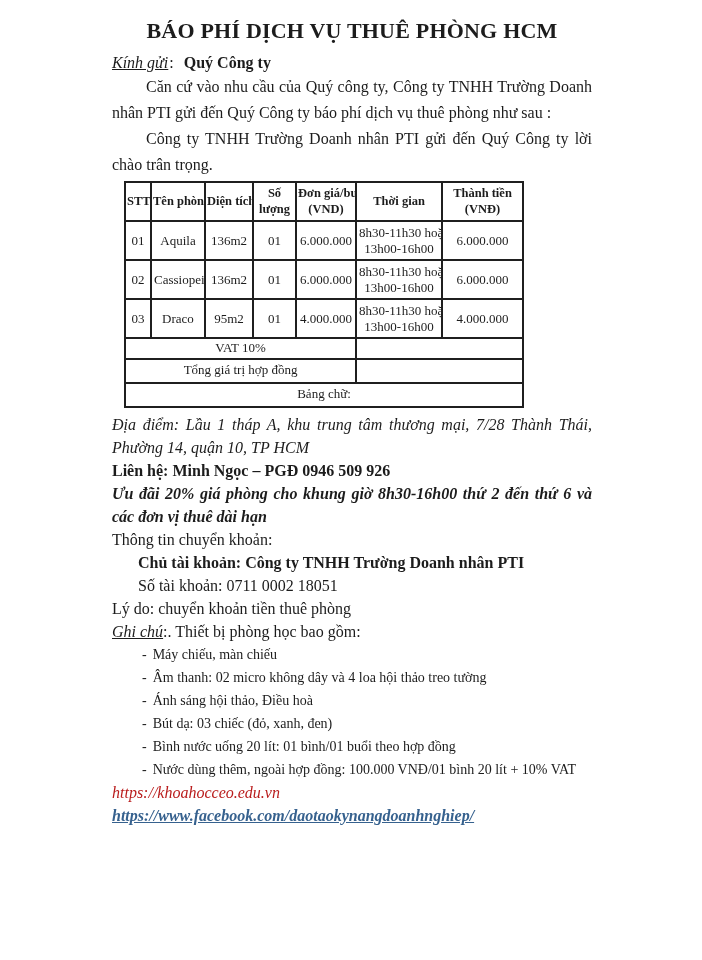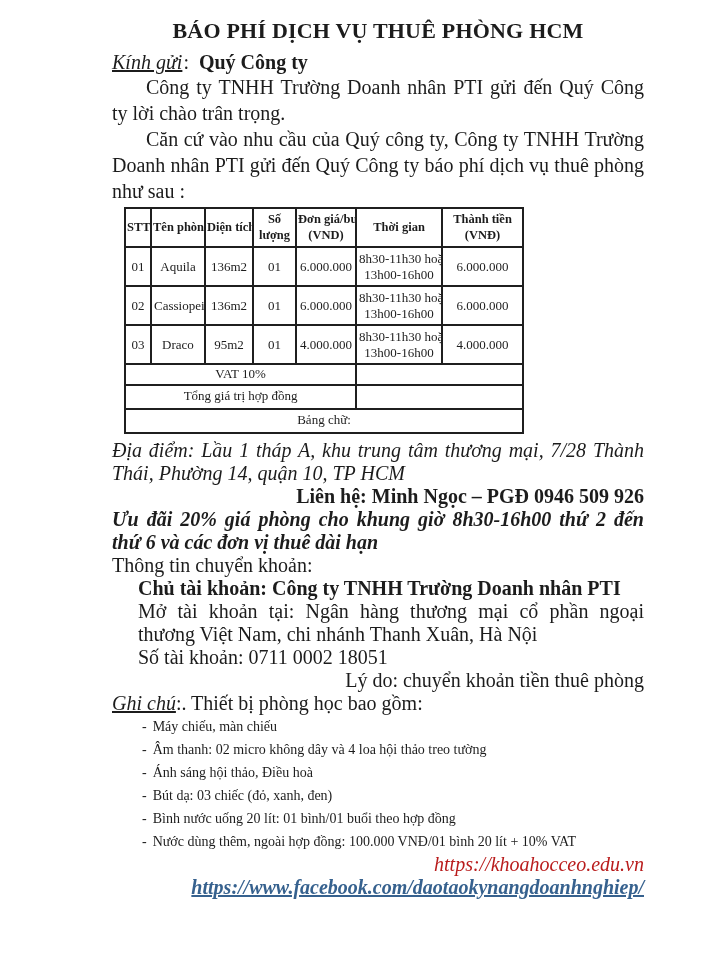--- a/index.html
+++ b/index.html
@@ -1,33 +1,33 @@
 <!DOCTYPE html>
 <html><head>
 <meta charset="utf-8">
 <style>
   html,body{margin:0;padding:0;background:#e8e8e8;}
   .page{
     width:702px;height:960px;background:#ffffff;box-sizing:border-box;
-    padding:16px 58px 0 112px;
+    padding:16px 110px 0 112px;
     font-family:"Liberation Serif","DejaVu Serif",serif;
     color:#1c1c1c;position:relative;overflow:hidden;
   }
   h1.title{
     font-size:22px;line-height:29px;text-align:center;
     margin:0 0 6px 0;font-weight:bold;letter-spacing:.2px;
   }
-  p{margin:0;font-size:20px;line-height:23px;}
+  p{margin:0;font-size:16px;line-height:23px;}
   p.lead{line-height:26px;}
   .justify{text-align:justify;}
   .indent{text-indent:34px;}
   .iu{font-style:italic;text-decoration:underline;}
   .b{font-weight:bold;}
   .i{font-style:italic;}
-  .center{text-align:right;}
+  .center{text-align:left;}
   .greet .iu{margin-right:1px;}
   .greet .recipient{margin-left:10px;font-weight:bold;}
 
   table.price{
     width:398px;margin:3px 0 5px 12px;border-collapse:collapse;table-layout:fixed;
   }
   table.price th,table.price td{
     border:2px solid #1f1f1f;text-align:center;vertical-align:middle;
     font-size:13px;line-height:1.25;padding:1px 2px;overflow:hidden;
   }
@@ -50,22 +50,22 @@
 </style>
 </head>
 <body>
 
 <div class="page">
 
   <h1 class="title">BÁO PHÍ DỊCH VỤ THUÊ PHÒNG HCM</h1>
 
   <p class="greet"><span class="iu">Kính gửi</span><span>:</span><span class="recipient">Quý Công ty</span></p>
 
+  <p class="lead justify indent">Căn cứ vào nhu cầu của Quý công ty, Công ty TNHH Trường Doanh nhân PTI gửi đến Quý Công ty báo phí dịch vụ thuê phòng như sau :</p>
   <p class="lead justify indent">Công ty TNHH Trường Doanh nhân PTI gửi đến Quý Công ty lời chào trân trọng.</p>
-  <p class="lead justify indent">Căn cứ vào nhu cầu của Quý công ty, Công ty TNHH Trường Doanh nhân PTI gửi đến Quý Công ty báo phí dịch vụ thuê phòng như sau :</p>
 
   <table class="price">
     <colgroup>
       <col style="width:26px">
         <col style="width:54px">
         <col style="width:48px">
         <col style="width:43px">
         <col style="width:60px">
         <col style="width:86px">
         <col style="width:81px">
@@ -151,21 +151,20 @@
         <td colspan="7">Bảng chữ:</td>
       </tr>
     </tbody>
   </table>
 
   <p class="i justify">Địa điểm: Lầu 1 tháp A, khu trung tâm thương mại, 7/28 Thành Thái, Phường 14, quận 10, TP HCM</p>
   <p class="b center">Liên hệ: Minh Ngọc – PGĐ 0946 509 926</p>
   <p class="b i justify">Ưu đãi 20% giá phòng cho khung giờ 8h30-16h00 thứ 2 đến thứ 6 và các đơn vị thuê dài hạn</p>
   <p>Thông tin chuyển khoản:</p>
   <p class="b ml">Chủ tài khoản: Công ty TNHH Trường Doanh nhân PTI</p>
-  <p class="ml justify">Mở tài khoản tại: Ngân hàng thương mại cổ phần ngoại thương Việt Nam, chi nhánh Thanh Xuân, Hà Nội</p>
   <p class="ml">Số tài khoản: 0711 0002 18051</p>
   <p class="center">Lý do: chuyển khoản tiền thuê phòng</p>
 
   <p><span class="iu">Ghi chú</span><span>:.</span><span> Thiết bị phòng học bao gồm:</span></p>
 
   <div class="note-item"><span class="dash">-</span><span>Máy chiếu, màn chiếu</span></div>
   <div class="note-item"><span class="dash">-</span><span>Âm thanh: 02 micro không dây và 4 loa hội thảo treo tường</span></div>
   <div class="note-item"><span class="dash">-</span><span>Ánh sáng hội thảo, Điều hoà</span></div>
   <div class="note-item"><span class="dash">-</span><span>Bút dạ: 03 chiếc (đỏ, xanh, đen)</span></div>
   <div class="note-item"><span class="dash">-</span><span>Bình nước uống 20 lít: 01 bình/01 buổi theo hợp đồng</span></div>

